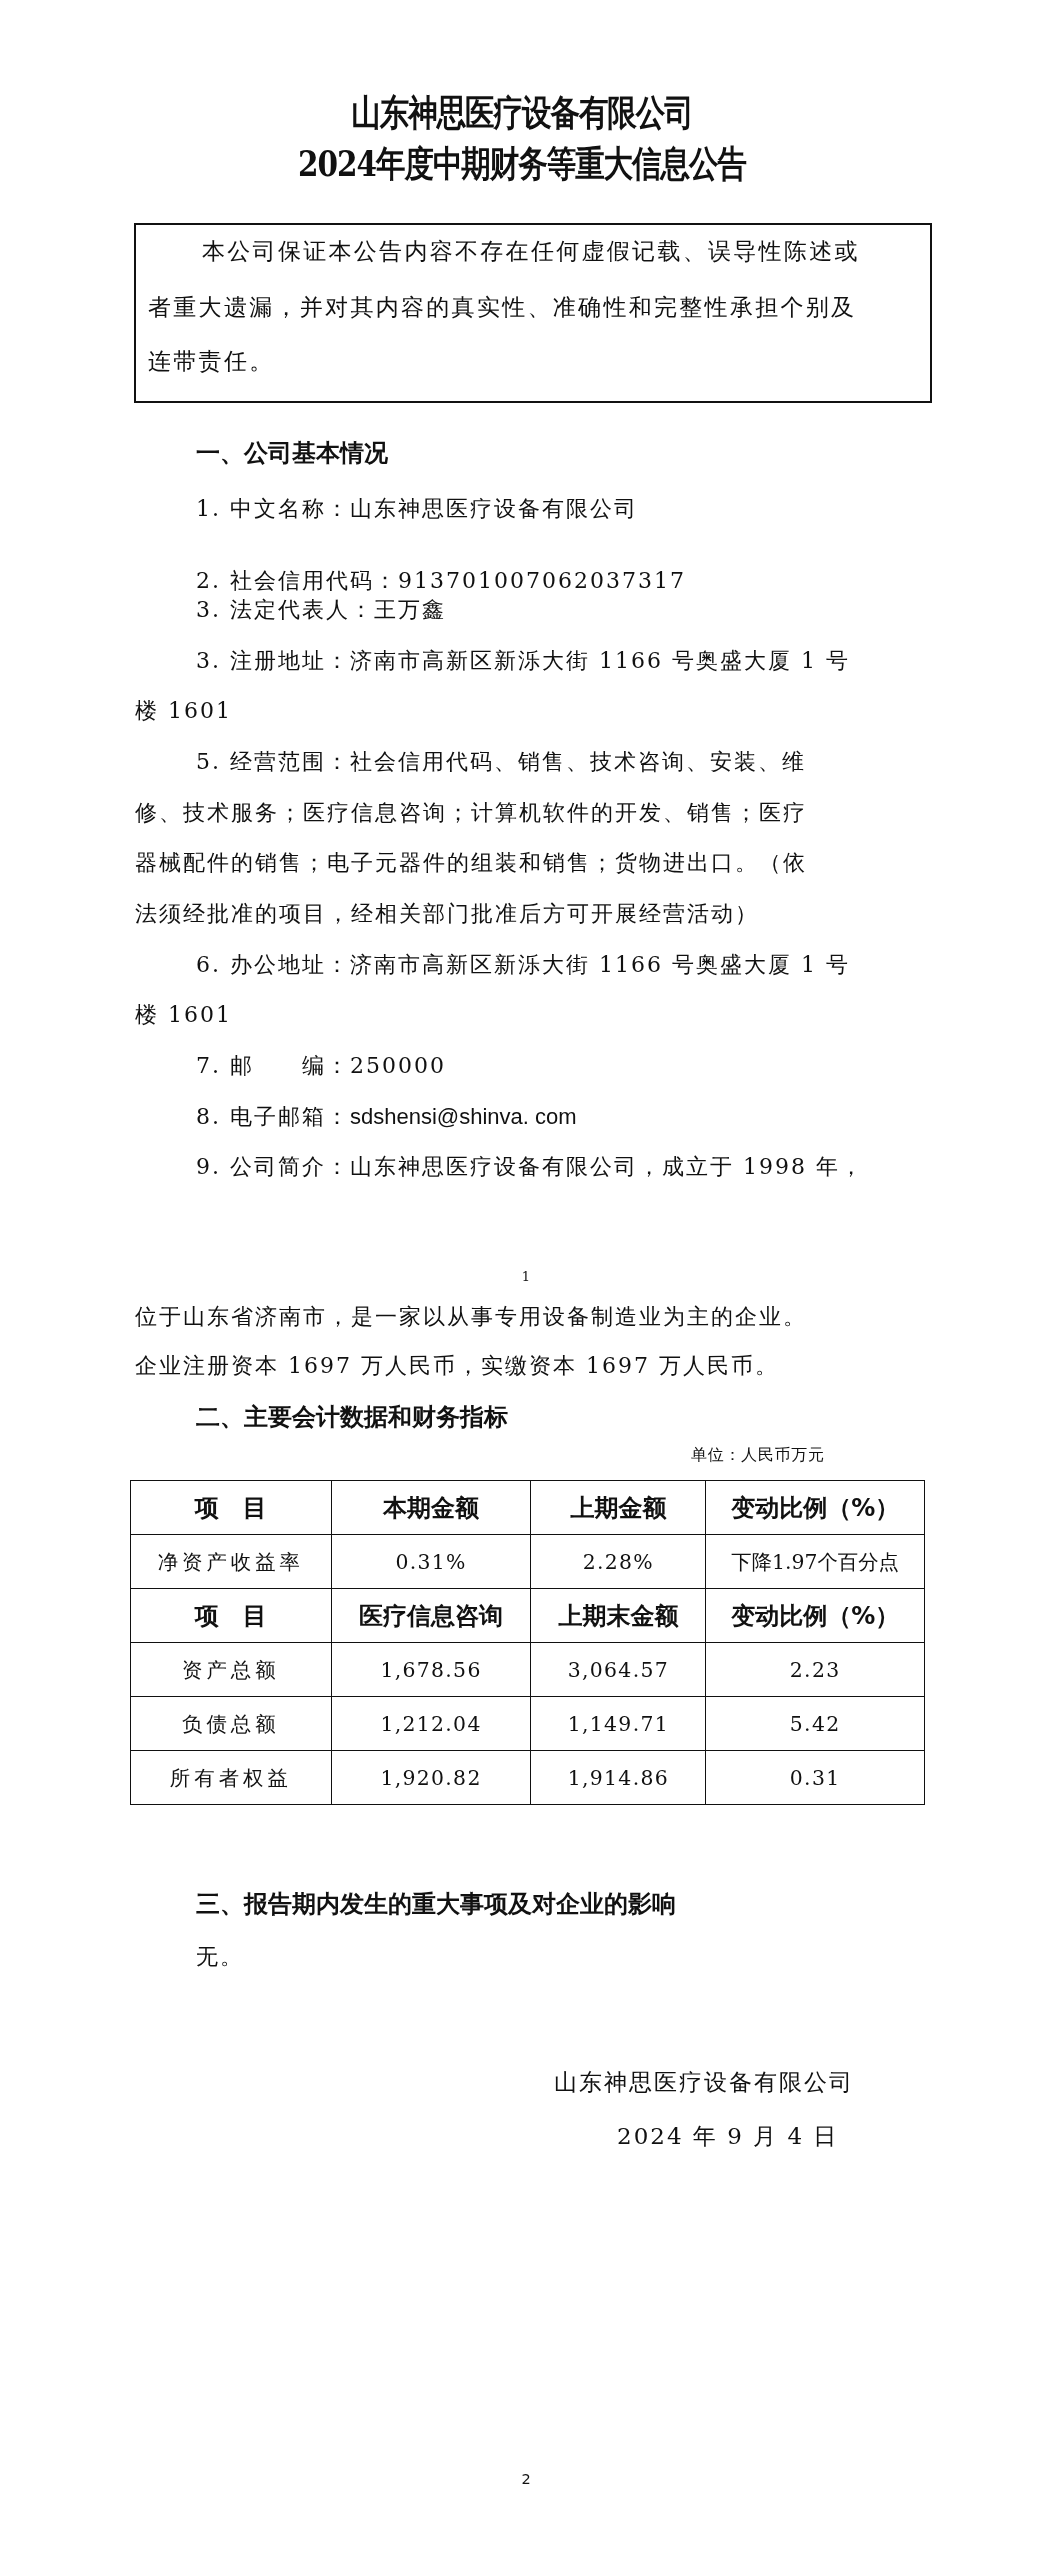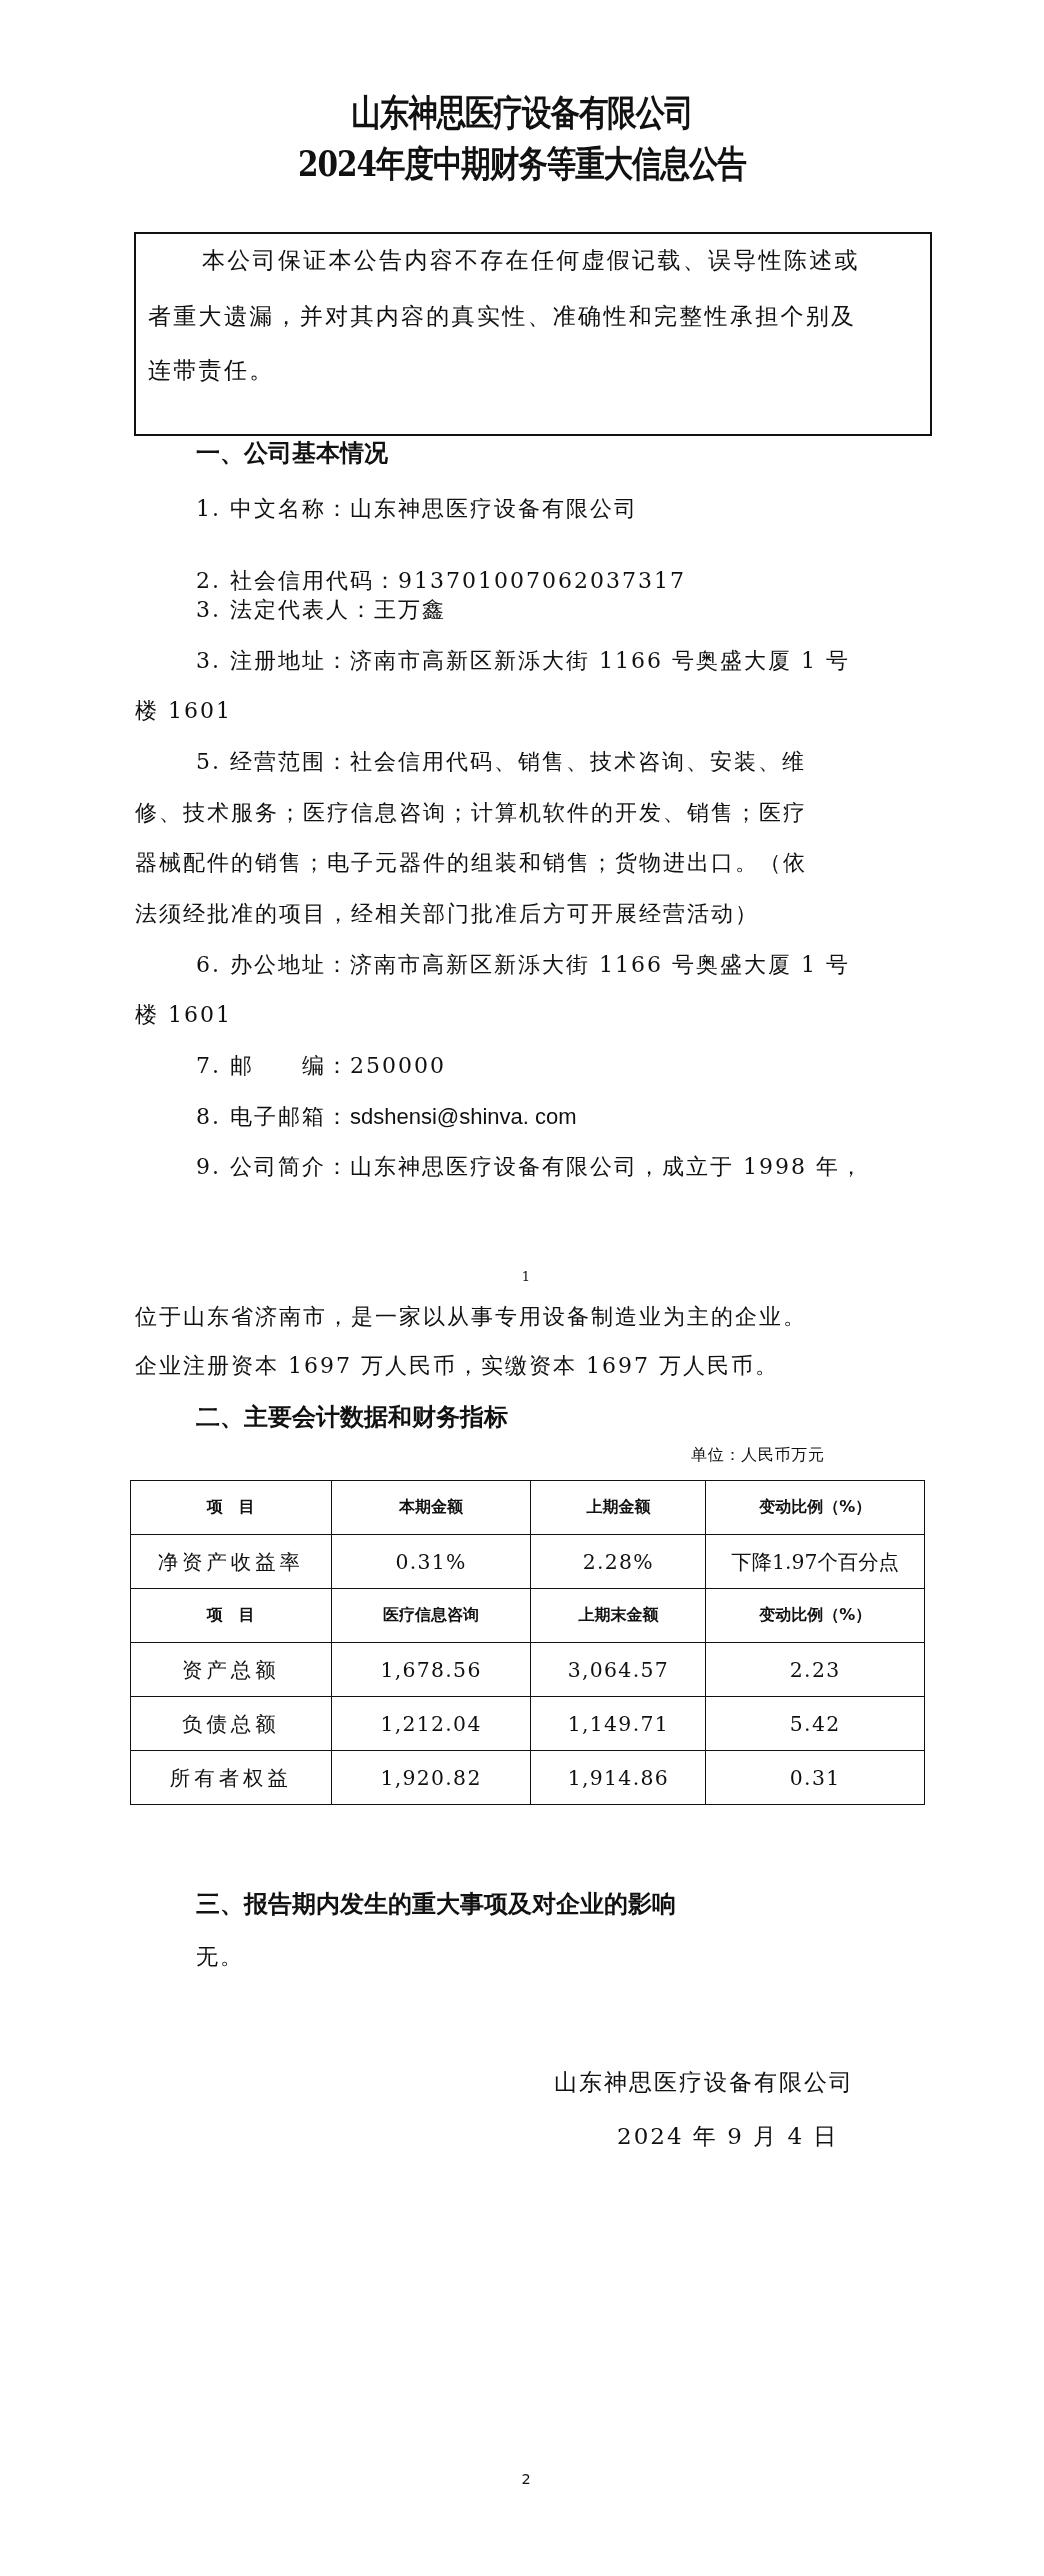--- a/index.html
+++ b/index.html
@@ -10,21 +10,21 @@
   }
   .abs { position: absolute; }
   .title {
     left: 0; width: 1044px; text-align: center;
     font-family: "DejaVu Serif", "Liberation Serif", serif;
     font-weight: bold; font-size: 36px; letter-spacing: -1.3px;
     transform: scaleX(0.82); transform-origin: center;
     line-height: 51px;
   }
   .notice-box {
-    left: 134px; top: 232px; width: 798px; height: 204px;
+    left: 134px; top: 223px; width: 798px; height: 180px;
     border: 2px solid #111; box-sizing: border-box;
   }
   .notice-line {
     font-size: 23px; line-height: 51px; letter-spacing: 2.3px; white-space: nowrap;
   }
   .heading {
     font-family: "DejaVu Sans", "Liberation Sans", sans-serif;
     font-weight: bold; font-size: 24px; white-space: nowrap;
   }
   .line {
@@ -40,21 +40,21 @@
   .unit { font-size: 16px; letter-spacing: 0.7px; white-space: nowrap; }
   table.fin {
     position: absolute; left: 130px; top: 1480px;
     width: 795px; border-collapse: collapse;
   }
   table.fin td {
     border: 1.3px solid #111; height: 53px; text-align: center; vertical-align: middle;
     font-size: 20.4px; letter-spacing: 1.3px; padding: 0;
   }
   table.fin td.hd {
-    font-family: "DejaVu Sans", "Liberation Sans", sans-serif; font-weight: bold; font-size: 16px; letter-spacing: 0; margin-top: 36px;
+    font-family: "DejaVu Sans", "Liberation Sans", sans-serif; font-weight: bold; font-size: 24px; letter-spacing: 0; margin-top: 36px;
   }
   table.fin td.item { letter-spacing: 4px; }
   .signature { font-size: 23px; white-space: nowrap; letter-spacing: 2px; }
 </style>
 </head>
 <body>
 
 <div class="abs title" style="top:87px;">山东神思医疗设备有限公司</div>
 <div class="abs title" style="top:138px;">2024年度中期财务等重大信息公告</div>
 

